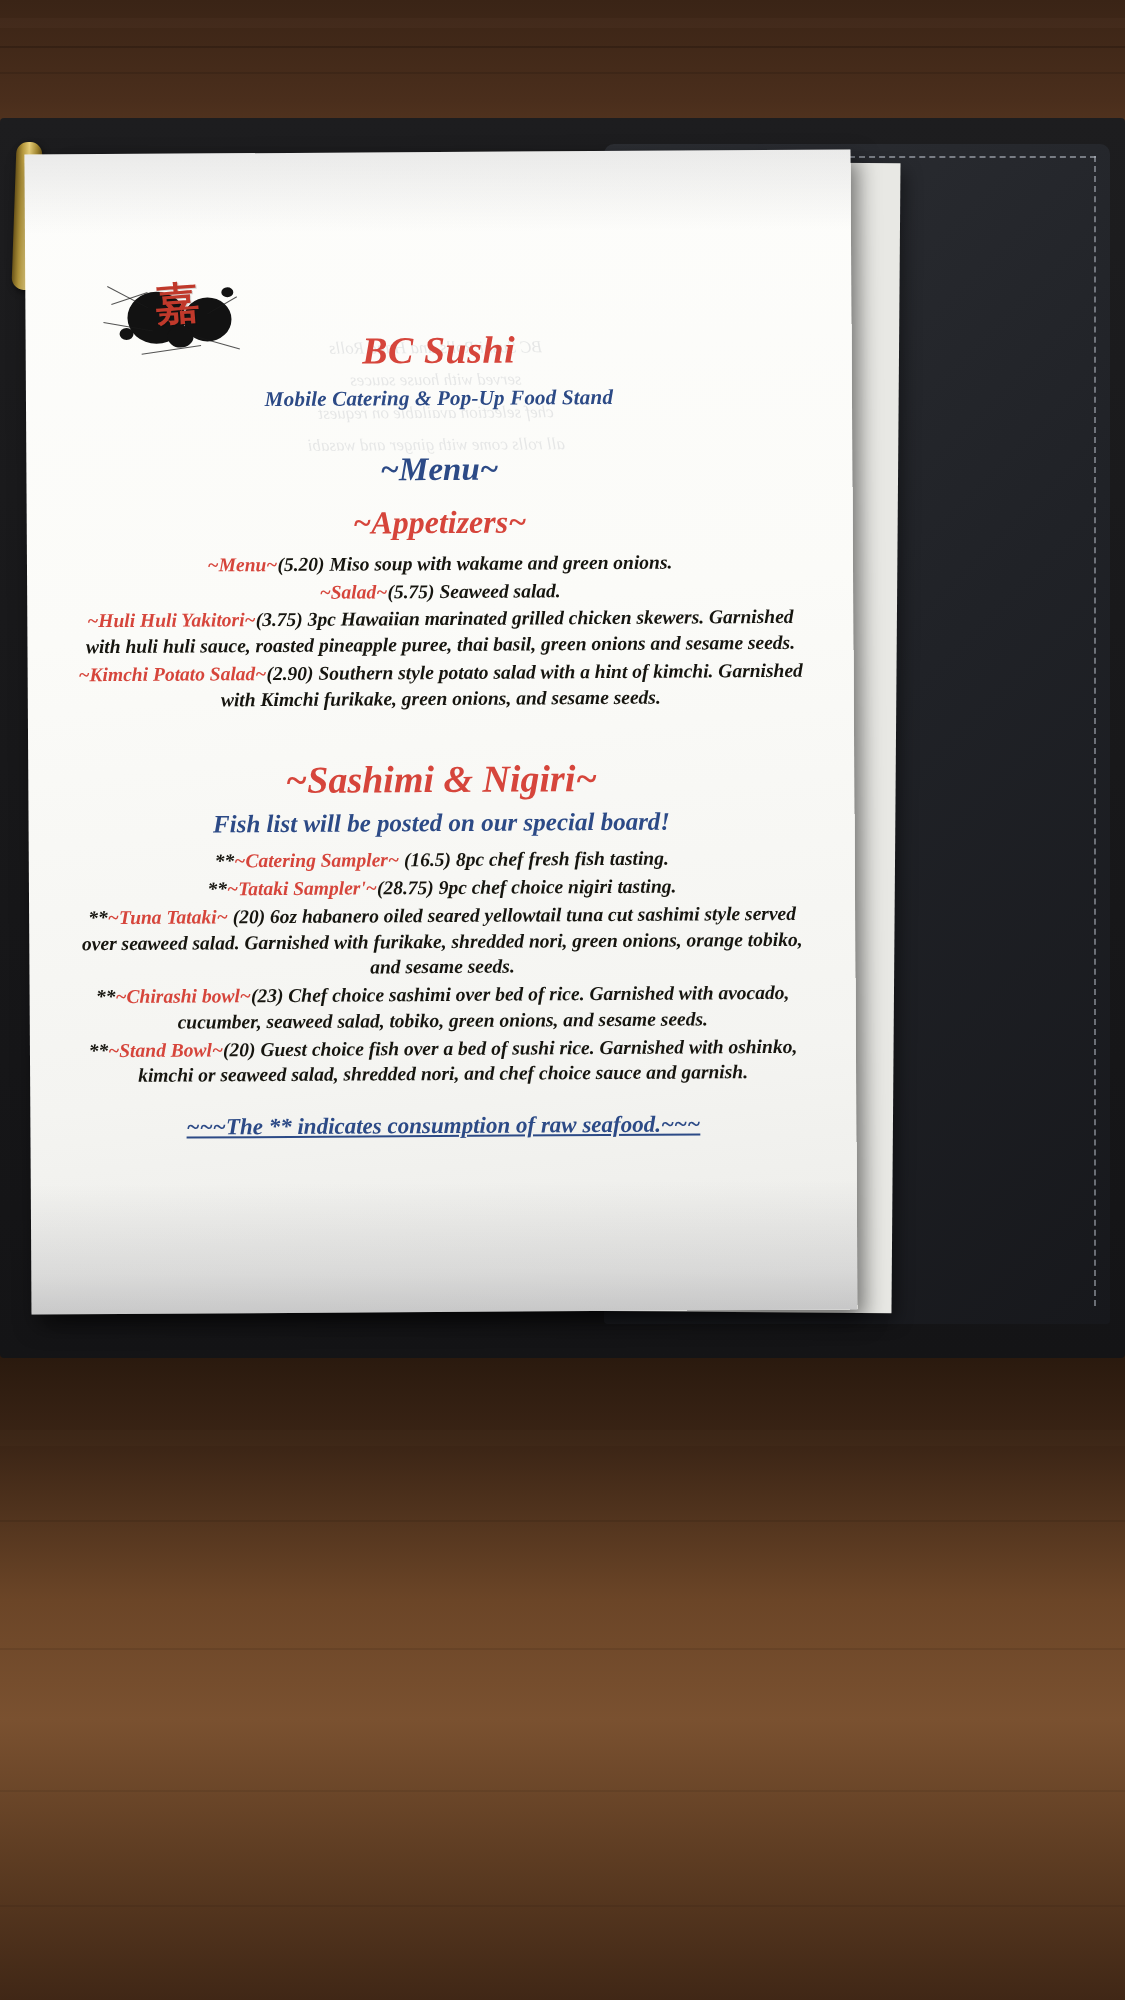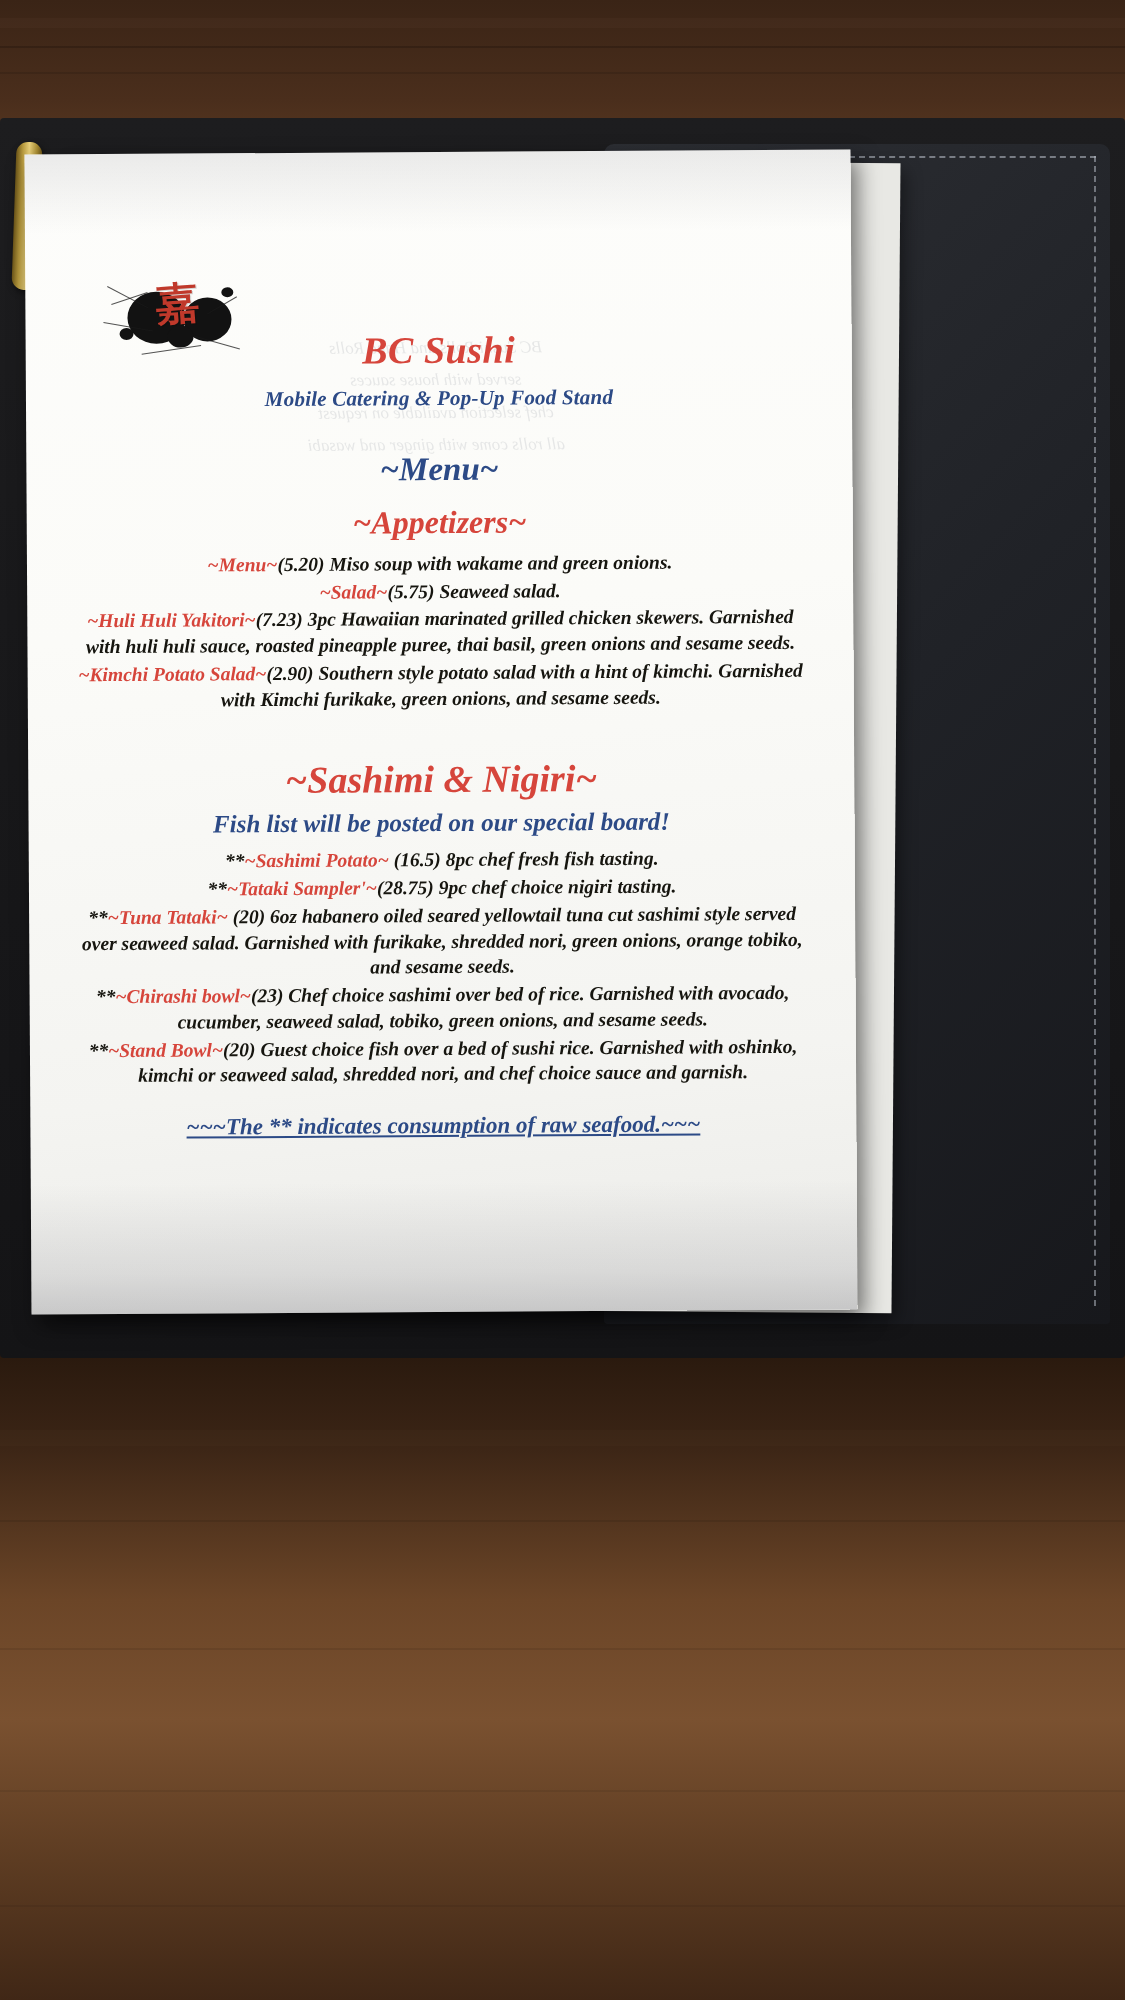--- a/index.html
+++ b/index.html
@@ -307,32 +307,32 @@
 
       <div class="section-title">~Appetizers~</div>
       <div class="items">
         <div class="item">
           <span class="nm">~Menu~</span><span class="price">(5.20)</span> <span>Miso soup with wakame and green onions.</span>
         </div>
         <div class="item">
           <span class="nm">~Salad~</span><span class="price">(5.75)</span> <span>Seaweed salad.</span>
         </div>
         <div class="item">
-          <span class="nm">~Huli Huli Yakitori~</span><span class="price">(7.23)</span> <span>3pc Hawaiian marinated grilled chicken skewers. Garnished with huli huli sauce, roasted pineapple puree, thai basil, green onions and sesame seeds.</span>
+          <span class="nm">~Huli Huli Yakitori~</span><span class="price">(3.75)</span> <span>3pc Hawaiian marinated grilled chicken skewers. Garnished with huli huli sauce, roasted pineapple puree, thai basil, green onions and sesame seeds.</span>
         </div>
         <div class="item">
           <span class="nm">~Kimchi Potato Salad~</span><span class="price">(2.90)</span> <span>Southern style potato salad with a hint of kimchi. Garnished with Kimchi furikake, green onions, and sesame seeds.</span>
         </div>
       </div>
 
       <div class="section-title big">~Sashimi &amp; Nigiri~</div>
       <div class="subtitle">Fish list will be posted on our special board!</div>
       <div class="items">
         <div class="item">
-          <span class="stars">**</span><span class="nm">~Sashimi Potato~</span> <span class="price">(16.5)</span> <span>8pc chef fresh fish tasting.</span>
+          <span class="stars">**</span><span class="nm">~Catering Sampler~</span> <span class="price">(16.5)</span> <span>8pc chef fresh fish tasting.</span>
         </div>
         <div class="item">
           <span class="stars">**</span><span class="nm">~Tataki Sampler'~</span><span class="price">(28.75)</span> <span> 9pc chef choice nigiri tasting.</span>
         </div>
         <div class="item">
           <span class="stars">**</span><span class="nm">~Tuna Tataki~</span> <span class="price">(20)</span> <span>6oz habanero oiled seared yellowtail tuna cut sashimi style served over seaweed salad. Garnished with furikake, shredded nori, green onions, orange tobiko, and sesame seeds.</span>
         </div>
         <div class="item">
           <span class="stars">**</span><span class="nm">~Chirashi bowl~</span><span class="price">(23)</span> <span>Chef choice sashimi over bed of rice. Garnished with avocado, cucumber, seaweed salad, tobiko, green onions, and sesame seeds.</span>
         </div>

